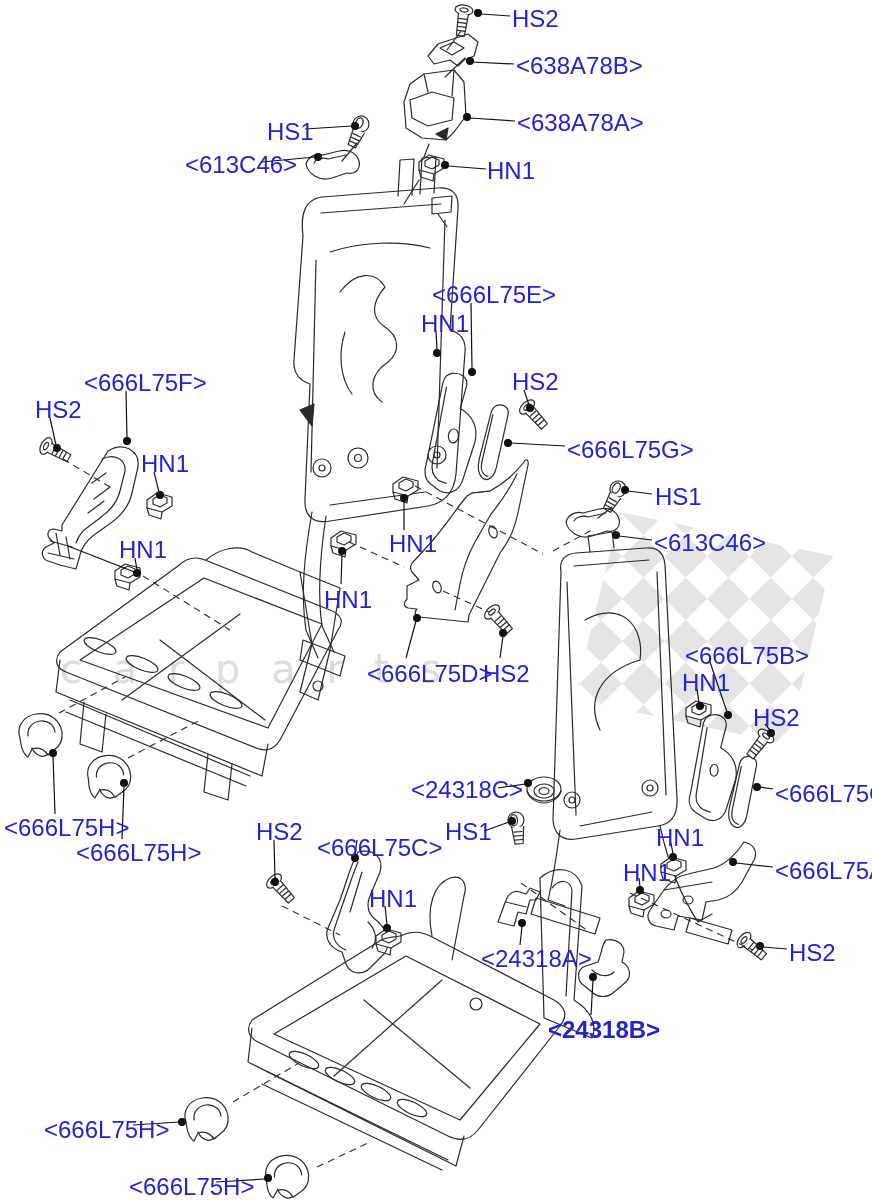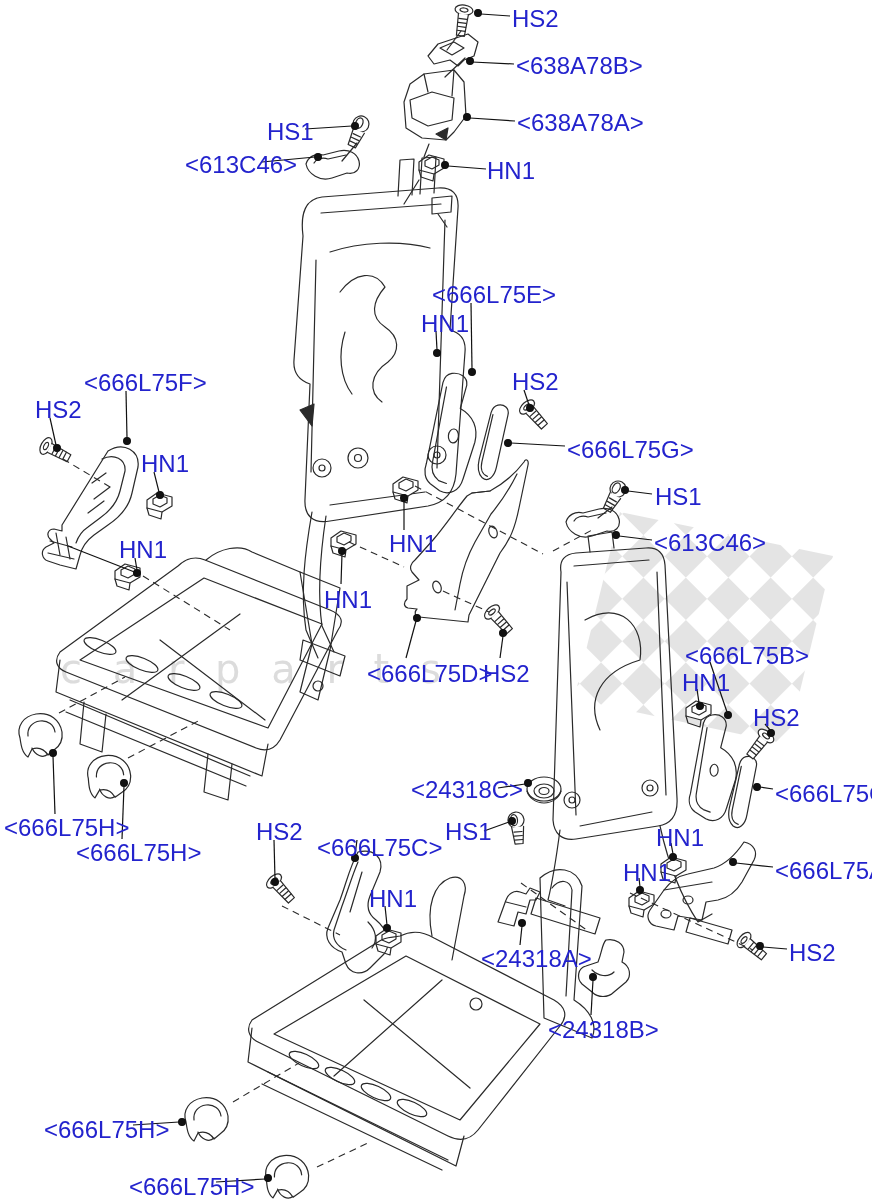--- a/index.html
+++ b/index.html
@@ -412,19 +412,19 @@
       <div class="plabel" style="left: 656px; top: 824px;">HN1</div>
       <div class="plabel" style="left: 623px; top: 859px;">HN1</div>
       <div class="plabel" style="left: 775px; top: 857px;">&lt;666L75A&gt;</div>
       <div class="plabel" style="left: 789px; top: 939px;">HS2</div>
       <div class="plabel" style="left: 411px; top: 776px;">&lt;24318C&gt;</div>
       <div class="plabel" style="left: 256px; top: 818px;">HS2</div>
       <div class="plabel" style="left: 317px; top: 818px; margin-top: 16px;">&lt;666L75C&gt;</div>
       <div class="plabel" style="left: 445px; top: 818px;">HS1</div>
       <div class="plabel" style="left: 369px; top: 885px;">HN1</div>
       <div class="plabel" style="left: 481px; top: 945px;">&lt;24318A&gt;</div>
-      <div class="plabel" style="left: 548px; top: 1016px;">&lt;24318B&gt;</div>
+      <div class="plabel" style="left: 548px; top: 1016px; font-weight: bold;">&lt;24318B&gt;</div>
       <div class="plabel" style="left: 4px; top: 814px;">&lt;666L75H&gt;</div>
       <div class="plabel" style="left: 76px; top: 839px;">&lt;666L75H&gt;</div>
       <div class="plabel" style="left: 44px; top: 1116px;">&lt;666L75H&gt;</div>
       <div class="plabel" style="left: 129px; top: 1173px;">&lt;666L75H&gt;</div>
     </div>
 </div>
 
 </body></html>

